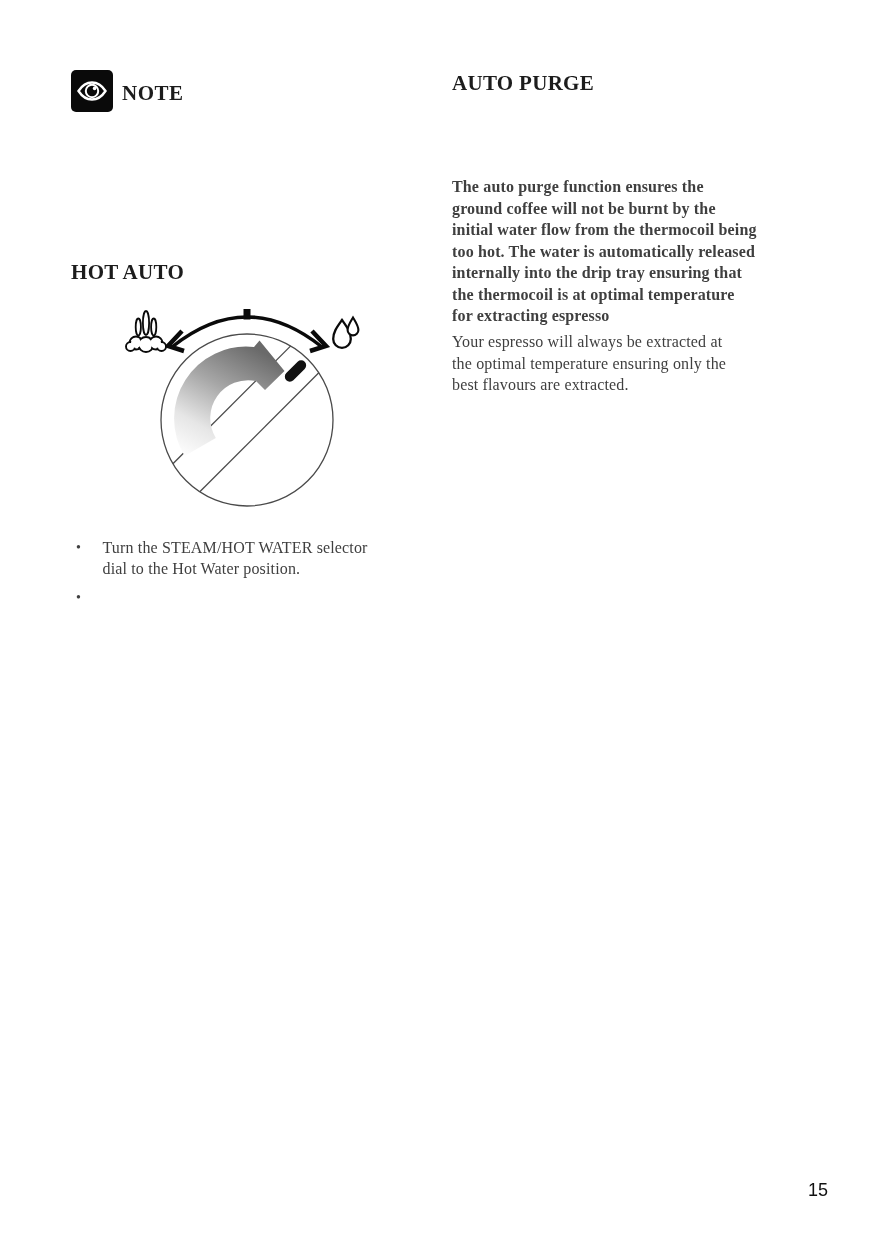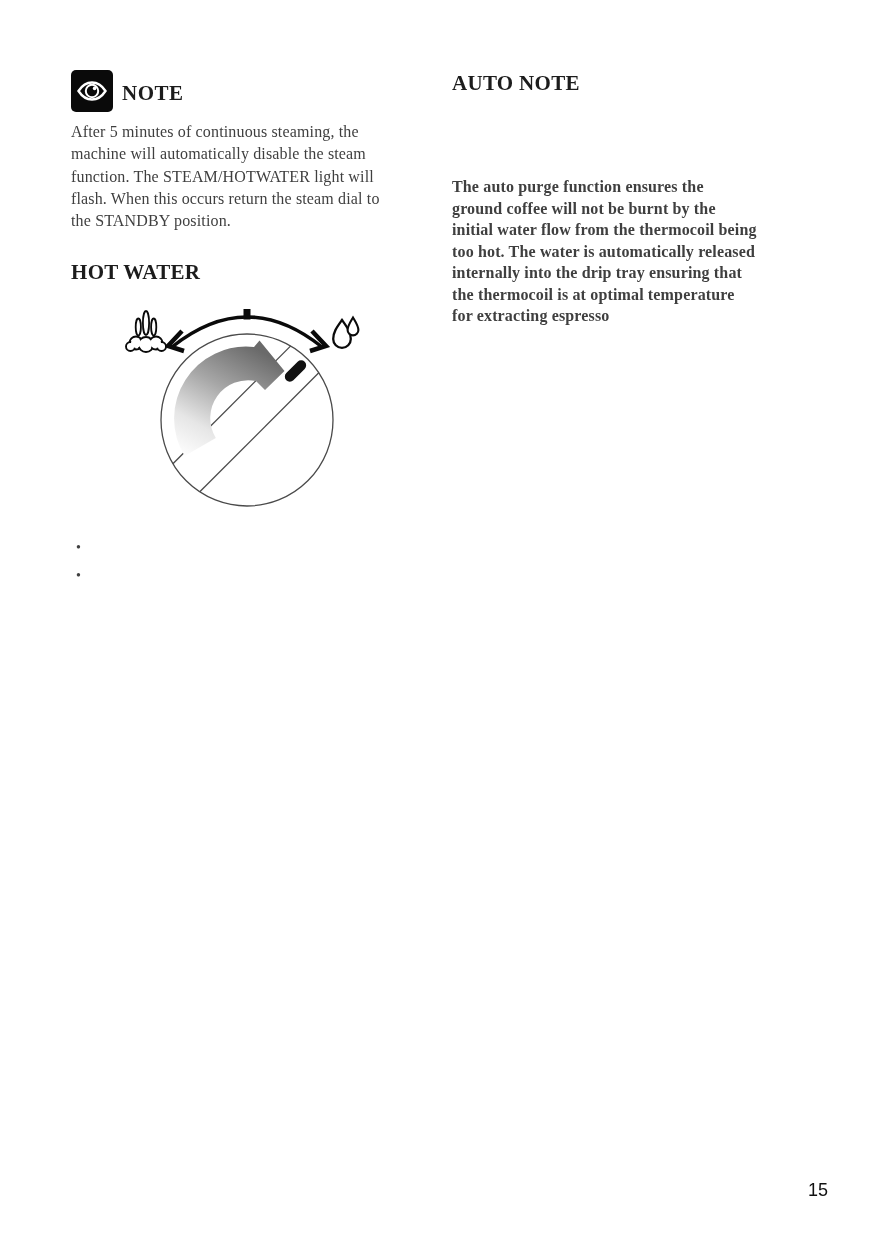--- a/index.html
+++ b/index.html
@@ -45,27 +45,22 @@
   <div class="note-row">
     <svg class="note-icon-box" viewBox="0 0 42 42">
       <rect x="0" y="0" width="42" height="42" rx="5" fill="#0a0a0a"></rect>
       <path d="M7.5 21 Q 13 12.5 21 12.5 Q 29 12.5 34.5 21 Q 29 29.5 21 29.5 Q 13 29.5 7.5 21 Z" fill="none" stroke="#ffffff" stroke-width="2.4"></path>
       <circle cx="21" cy="21" r="6.2" fill="#0a0a0a" stroke="#ffffff" stroke-width="2"></circle>
       <circle cx="23.6" cy="18.4" r="1.8" fill="#ffffff"></circle>
     </svg>
     <div class="note-title">NOTE</div>
   </div>
 
-  <div class="body-text left-para" style="left:71px; top:121px;">After 5 minutes of continuous steaming, the
-machine will automatically disable the steam
-function. The STEAM/HOTWATER light will
-flash. When this occurs return the steam dial to
-the STANDBY position.</div>
 
-  <div class="heading" style="left:71px; top:260px;">HOT WATER</div>
+  <div class="heading" style="left:71px; top:260px;">HOT AUTO</div>
 
   <svg class="diagram" width="266" height="222" viewBox="112 298 266 222">
     <defs>
       <linearGradient id="arrowGrad" gradientUnits="userSpaceOnUse" x1="198" y1="466" x2="262" y2="352">
         <stop offset="0" stop-color="#ffffff"></stop>
         <stop offset="0.28" stop-color="#e6e6e6"></stop>
         <stop offset="0.62" stop-color="#a6a6a6"></stop>
         <stop offset="1" stop-color="#6a6a6a"></stop>
       </linearGradient>
     </defs>
@@ -108,33 +103,38 @@
 
     <g>
       <path d="M342 320 C 337 327 333.2 332 333.2 339 A 8.8 8.8 0 1 0 350.8 339 C 350.8 332 347 327 342 320 Z" fill="#ffffff" stroke="#0a0a0a" stroke-width="2.3"></path>
       <path d="M353 317.5 C 350 322.5 347.6 326 347.6 330 A 5.4 5.4 0 1 0 358.4 330 C 358.4 326 356 322.5 353 317.5 Z" fill="#ffffff" stroke="#0a0a0a" stroke-width="2.1"></path>
     </g>
   </svg>
 
   <div class="bullets">
     <div class="bullet-row">
       <div class="bullet-dot">•</div>
+      <div class="bullet-text">Turn the STEAM/HOT WATER selector
+dial to the Hot Water position.</div>
     </div>
     <div class="bullet-row">
       <div class="bullet-dot">•</div>
     </div>
   </div>
 
-  <div class="heading" style="left:452px; top:71px;">AUTO NOTE</div>
+  <div class="heading" style="left:452px; top:71px;">AUTO PURGE</div>
 
 
   <div class="body-text right-para" style="left:452px; top:176px;font-weight:bold;">The auto purge function ensures the
 ground coffee will not be burnt by the
 initial water flow from the thermocoil being
 too hot. The water is automatically released
 internally into the drip tray ensuring that
 the thermocoil is at optimal temperature
 for extracting espresso</div>
 
+  <div class="body-text right-para" style="left:452px; top:331px;">Your espresso will always be extracted at
+the optimal temperature ensuring only the
+best flavours are extracted.</div>
 
   <div class="page-number">15</div>
 
 </div>
 
 </body></html>

